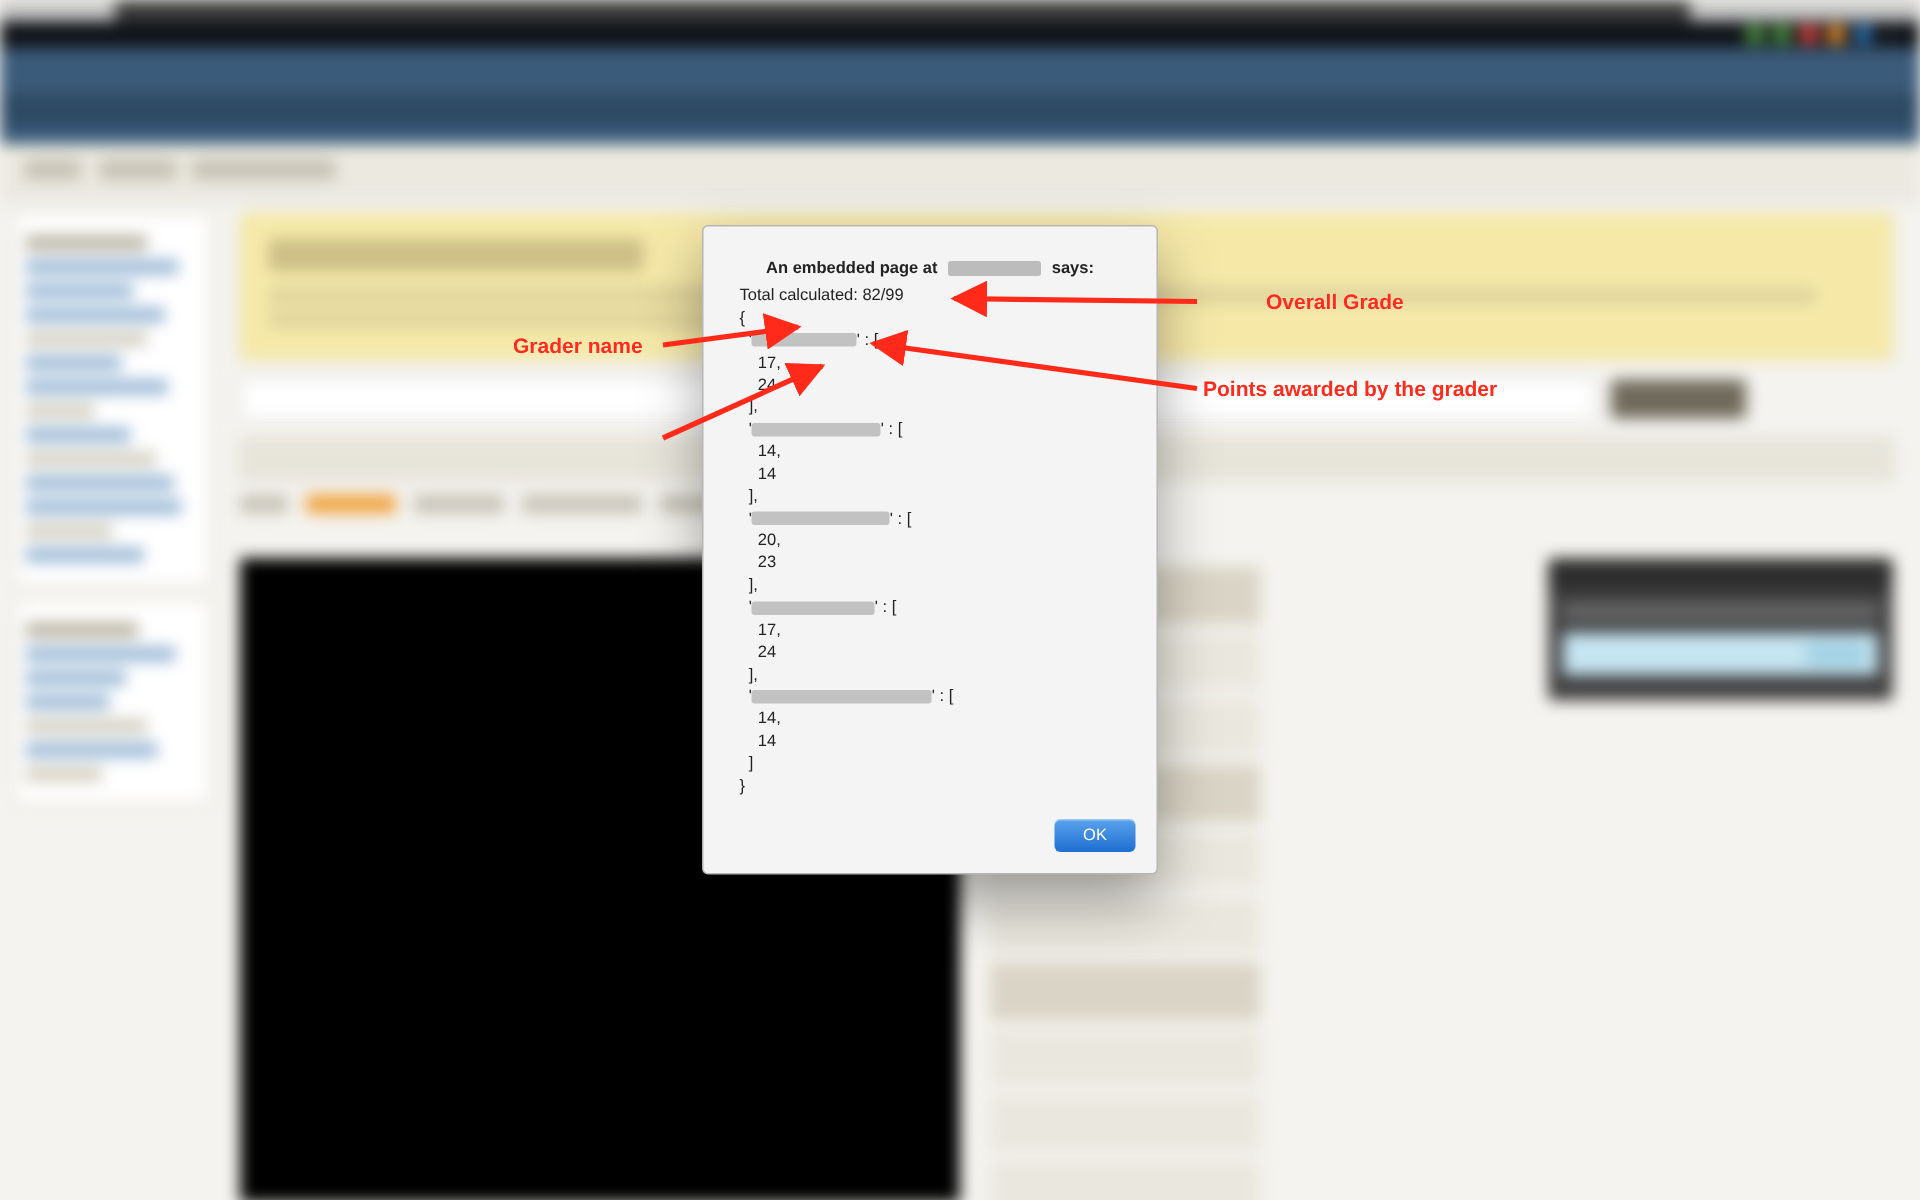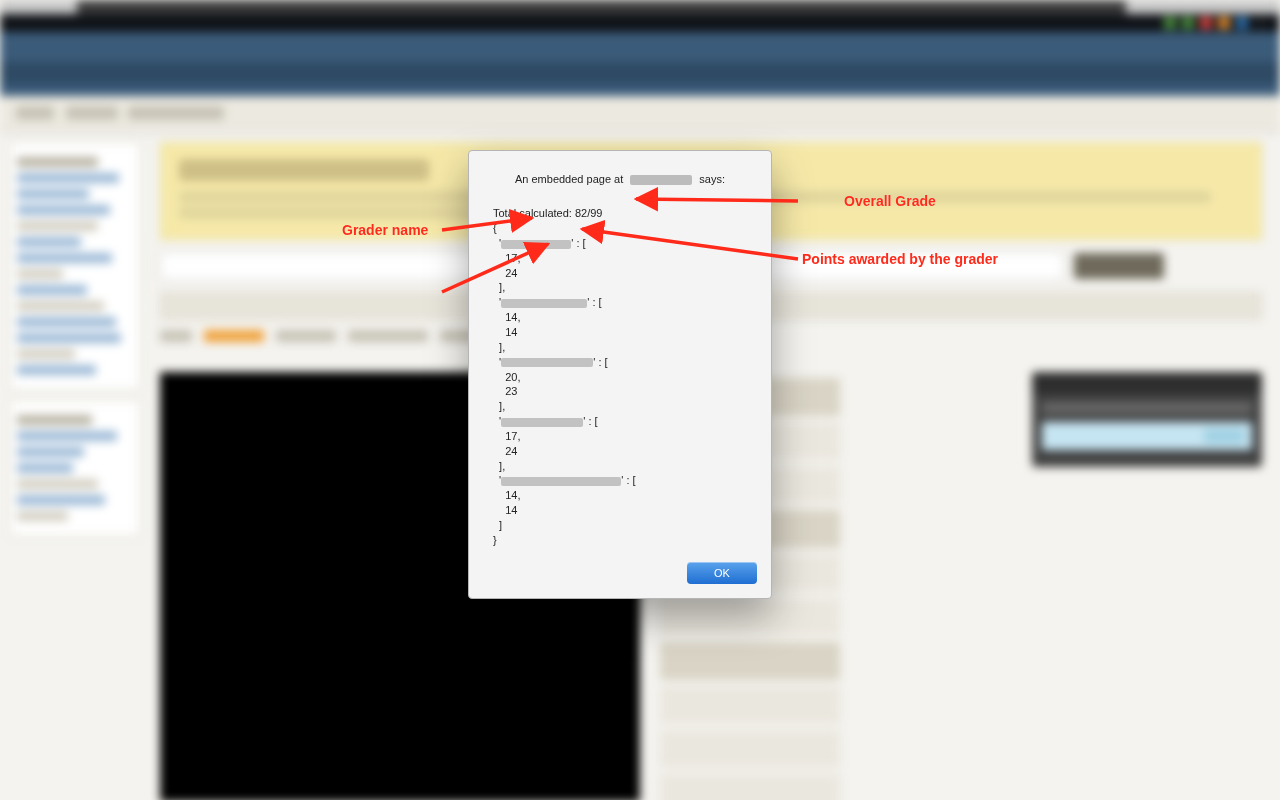--- a/index.html
+++ b/index.html
@@ -43,29 +43,29 @@
   .dark-panel .row2{margin:0 10px;height:28px;background:#c6e5f2;border-radius:2px;display:flex;justify-content:flex-end;align-items:center;padding-right:8px}
   .dark-panel .chip{width:40px;height:14px;background:#9fd0e3;border-radius:2px}
   .comment-col{position:absolute;left:0;top:0;width:180px;bottom:0}
   .comment-col .blk{height:38px;background:#eae7de;margin:6px 0;border-radius:2px}
   .comment-col .blk.h{background:#d9d4c5}
   
   .overlay{position:absolute;inset:0;z-index:2}
   
   .dialog{position:absolute;left:468px;top:150px;width:302px;background:#f4f4f4;border:1px solid #b5b5b5;border-radius:4px;box-shadow:0 18px 40px rgba(0,0,0,.35);font-size:11px;color:#222}
   .dialog-body{padding:22px 24px 4px 24px}
-  .dlg-title{font-weight:normal;text-align:center;margin-bottom:22px}
+  .dlg-title{font-weight:bold;text-align:center;margin-bottom:6px}
   .dlg-title .redact{display:inline-block;height:10px;width:62px;background:#bcbcbc;border-radius:2px;vertical-align:middle;margin:0 4px}
   .total{margin-bottom:2px}
   .code{white-space:pre;font-family:inherit;line-height:1.35}
   .code .redact{display:inline-block;height:9px;background:#c2c2c2;border-radius:2px;vertical-align:middle}
   .prevent{display:flex;align-items:center;gap:8px;margin:12px 0 0 0;font-size:11px;color:#555}
   .prevent .cb{width:12px;height:12px;border:1px solid #a8a8a8;border-radius:2px;background:#fff}
   .dlg-footer{display:flex;justify-content:flex-end;padding:10px 14px 14px 14px}
-  .ok-btn{width:70px;height:22px;border:none;border-radius:4px;color:#fff;font-size:11px;cursor:pointer;background:linear-gradient(#5ba3ec,#1e6ed2);box-shadow:inset 0 1px 0 rgba(255,255,255,.4)}
+  .ok-btn{width:54px;height:22px;border:none;border-radius:4px;color:#fff;font-size:11px;cursor:pointer;background:linear-gradient(#5ba3ec,#1e6ed2);box-shadow:inset 0 1px 0 rgba(255,255,255,.4)}
   
   .comments{position:absolute;left:833px;top:310px;width:178px;height:20px;background:#eceade;border:1px solid #c9c4b4;font-size:11px;display:flex;align-items:center;justify-content:space-between;padding:0 6px;color:#555}
   .comments .x{color:#9a9686;font-size:12px;cursor:pointer}
   
   .ann{position:absolute;color:#ff2a1a;font-weight:bold;font-size:14px;white-space:nowrap;text-shadow:0 0 1px rgba(255,255,255,.6)}
   
   svg.arrows{position:absolute;inset:0;width:1280px;height:800px;pointer-events:none}
 </style>
 </head>
 <body>

